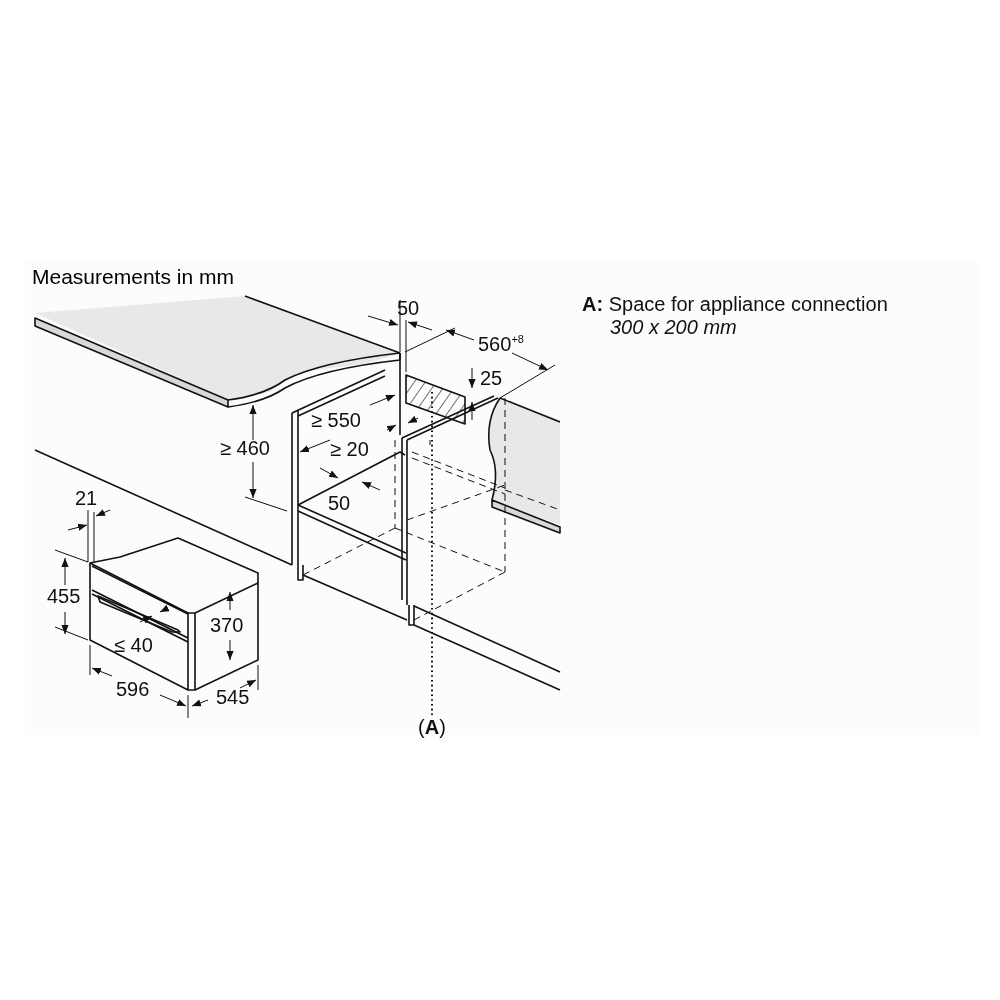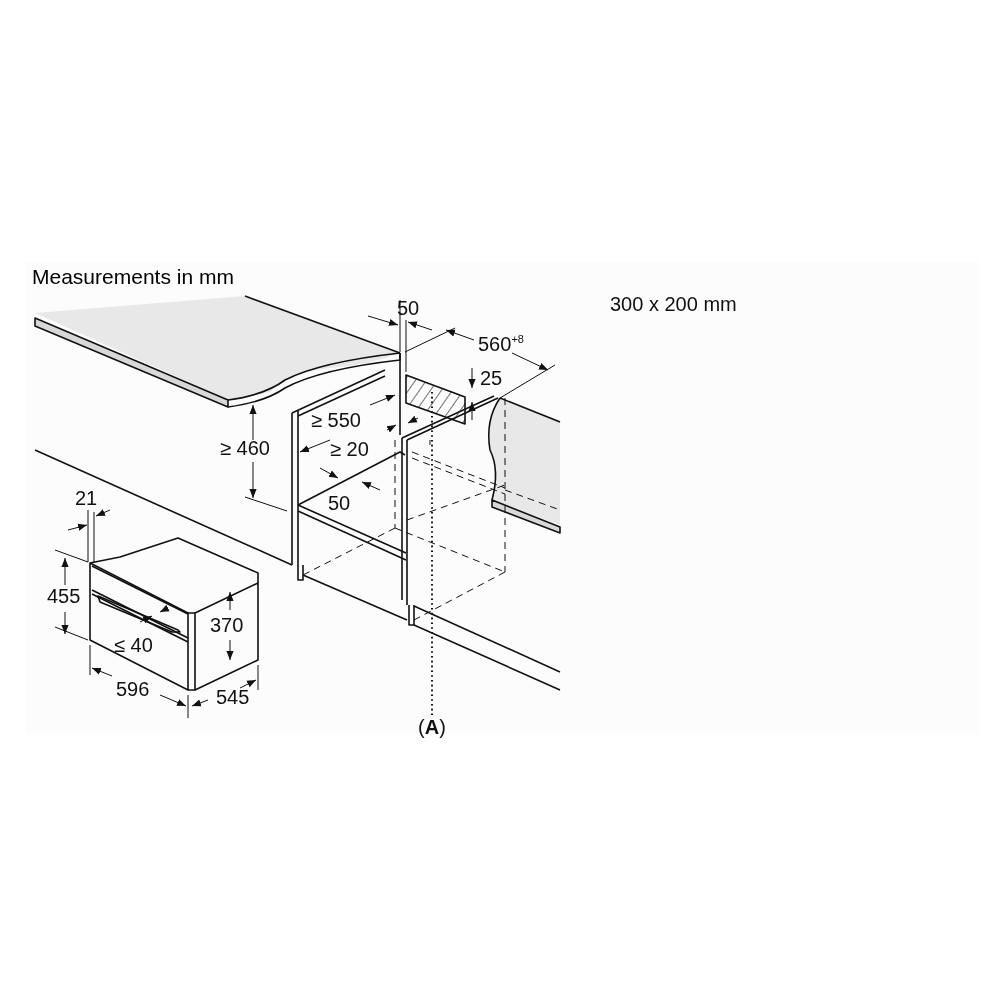--- a/index.html
+++ b/index.html
@@ -4,31 +4,35 @@
 <style>
   html, body { margin: 0; padding: 0; background: #ffffff; }
   body { width: 1000px; height: 1000px; position: relative; overflow: hidden;
          font-family: "Liberation Sans", sans-serif; }
   .panel { position: absolute; left: 25px; top: 262px; width: 955px; height: 473px; background: #fcfcfc; }
   svg { position: absolute; left: 0; top: 0; }
   .lbl { font-family: "Liberation Sans", sans-serif; fill: #111; }
   .dim { font-size: 20px; }
   .legend { position: absolute; left: 582px; top: 293px; font-size: 20px; color: #111; line-height: 23px; }
   .legend .key { font-weight: bold; }
-  .legend .line2 { padding-left: 28px; }
+  .legend .line2 { padding-left: 28px; font-style: italic; }
   .title { position: absolute; left: 32px; top: 265px; font-size: 21px; color: #000000; }
 </style>
 </head>
 <body>
 
 <div class="panel"></div>
 
 <div class="title">Measurements in mm</div>
 
 <div class="legend">
+  <div>
+    <span class="key">A:</span>
+    <span>Space for appliance connection</span>
+  </div>
   <div class="line2">300 x 200 mm</div>
 </div>
 
 <svg width="1000" height="1000" viewBox="0 0 1000 1000">
   <defs>
     <marker id="arr" viewBox="0 0 10 10" refX="10" refY="5" markerWidth="9" markerHeight="9" orient="auto-start-reverse">
       <path d="M0,1 L10,5 L0,9 z" fill="#111"></path>
     </marker>
     <pattern id="hatch" width="9" height="9" patternUnits="userSpaceOnUse" patternTransform="rotate(35)">
       <line x1="0" y1="0" x2="0" y2="9" stroke="#111" stroke-width="1.2"></line>

